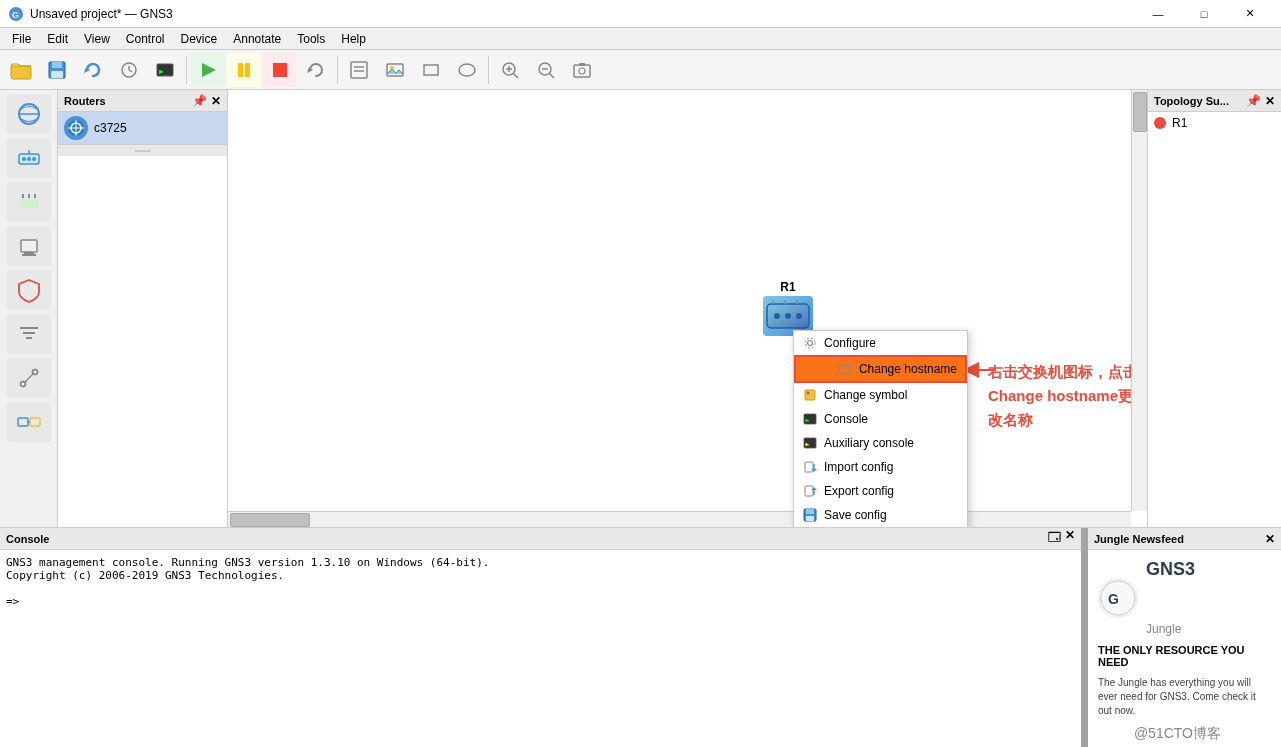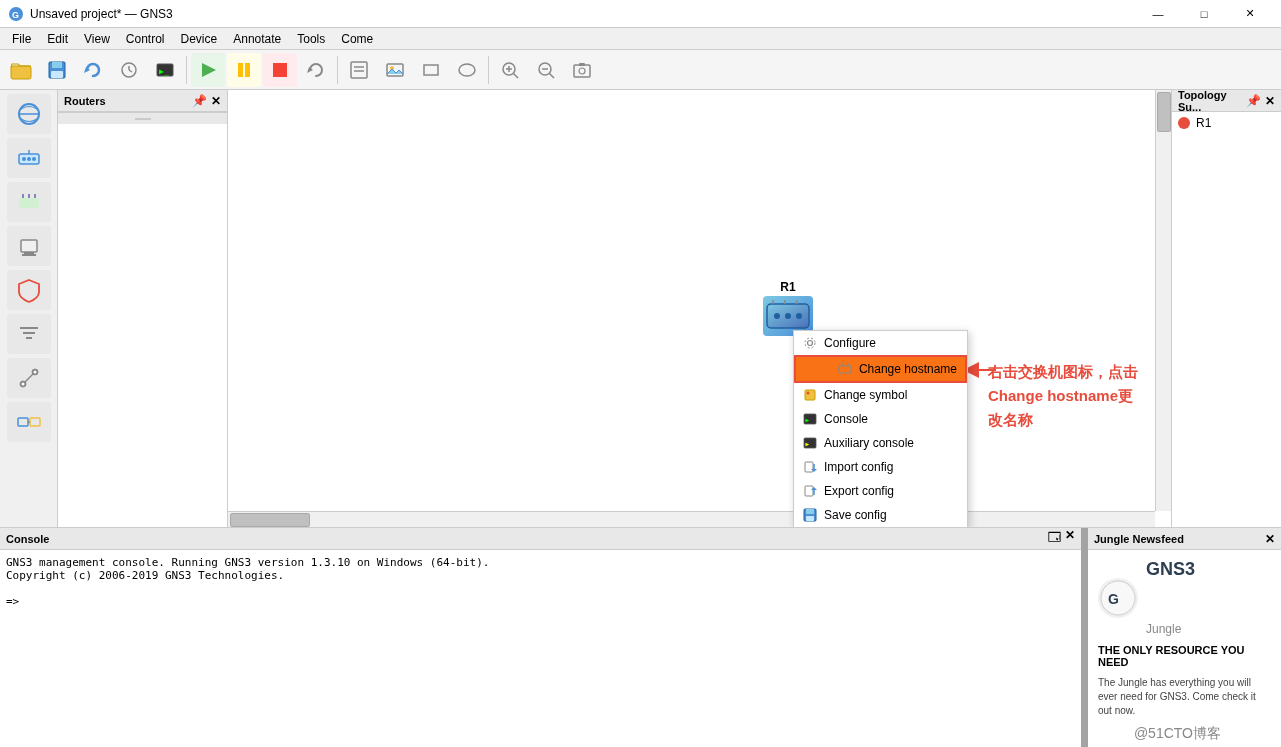--- a/index.html
+++ b/index.html
@@ -64,21 +64,21 @@
       background: #f0f0f0; border-left: 1px solid #ccc;
     }
     #canvas-scrollbar-h {
       position: absolute; bottom: 0; left: 0; right: 16px; height: 16px;
       background: #f0f0f0; border-top: 1px solid #ccc;
     }
     .scrollbar-thumb { background: #c0c0c0; border: 1px solid #aaa; border-radius: 2px; }
 
     
     #topology-panel {
-      width: 110px; background: #fff; border-left: 1px solid #ccc;
+      width: 134px; background: #fff; border-left: 1px solid #ccc;
       display: flex; flex-direction: column;
     }
     #topology-header {
       height: 22px; background: #e8e8e8; display: flex; align-items: center;
       padding: 0 6px; border-bottom: 1px solid #ccc; font-weight: bold; font-size: 11px;
       justify-content: space-between;
     }
     .topology-item { display: flex; align-items: center; padding: 4px 6px; gap: 6px; font-size: 12px; cursor: pointer; }
     .topo-dot { width: 12px; height: 12px; border-radius: 50%; background: #e74c3c; }
 
@@ -197,21 +197,21 @@
 </div>
 
 <div id="menubar">
   <span class="menu-item">File</span>
   <span class="menu-item">Edit</span>
   <span class="menu-item">View</span>
   <span class="menu-item">Control</span>
   <span class="menu-item">Device</span>
   <span class="menu-item">Annotate</span>
   <span class="menu-item">Tools</span>
-  <span class="menu-item">Come</span>
+  <span class="menu-item">Help</span>
 </div>
 
 <div id="toolbar">
 
   <button class="tb-btn" title="Open">
     <svg width="22" height="20" viewBox="0 0 22 20">
         <rect x="1" y="6" width="20" height="13" rx="2" fill="#f0c040" stroke="#c8a000" stroke-width="1"></rect>
         <path d="M1 8 L2 4 L8 4 L10 6 L21 6" fill="none" stroke="#c8a000" stroke-width="1.2"></path>
       </svg>
   </button>
@@ -385,20 +385,31 @@
       </button>
     </div>
 
     <div id="routers-panel">
       <div id="routers-header">
         <span>Routers</span>
         <div class="header-icons">
           <span style="cursor:pointer;font-size:12px;">📌</span>
           <span style="cursor:pointer;font-size:12px;">✕</span>
         </div>
+      </div>
+      <div class="router-item">
+        <div class="router-icon">
+          <svg width="18" height="18" viewBox="0 0 18 18">
+              <circle cx="9" cy="9" r="8" fill="#2980b9"></circle>
+              <circle cx="9" cy="9" r="5" fill="none" stroke="white" stroke-width="1.5"></circle>
+              <line x1="1" y1="9" x2="17" y2="9" stroke="white" stroke-width="1"></line>
+              <line x1="9" y1="1" x2="9" y2="17" stroke="white" stroke-width="1"></line>
+            </svg>
+        </div>
+        <span>c3725</span>
       </div>
       <div id="routers-resize">
         <svg width="20" height="8">
             <line x1="2" y1="4" x2="18" y2="4" stroke="#aaa" stroke-width="1"></line>
           </svg>
       </div>
     </div>
 
     <div id="canvas-area">
 

